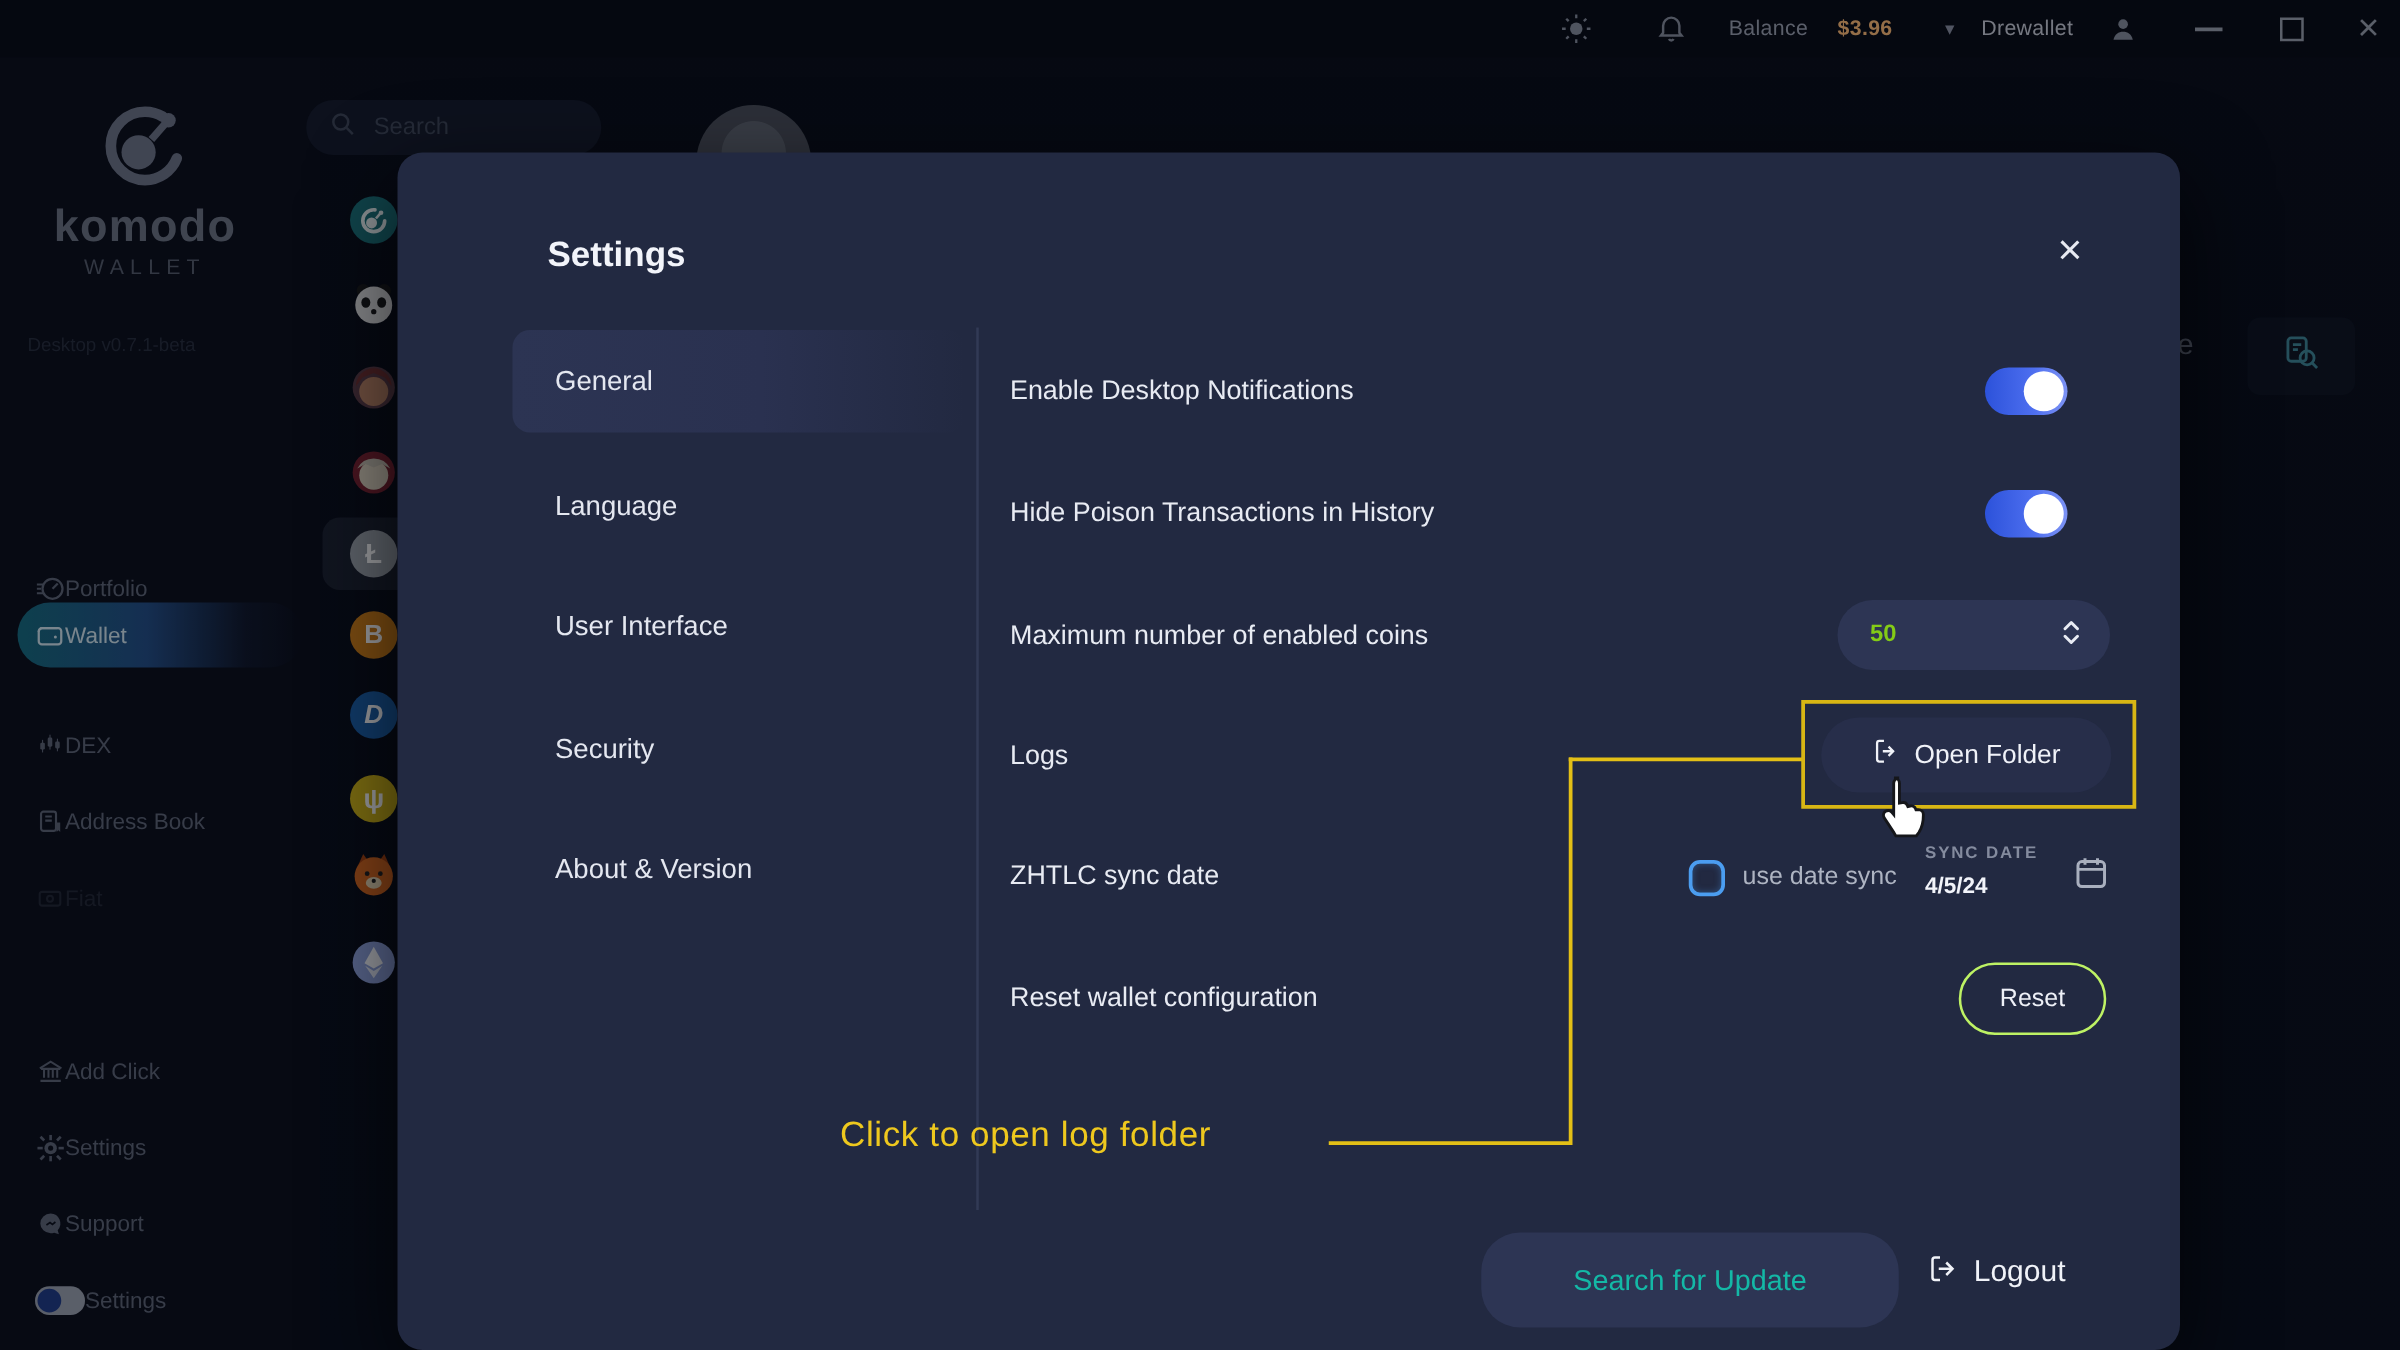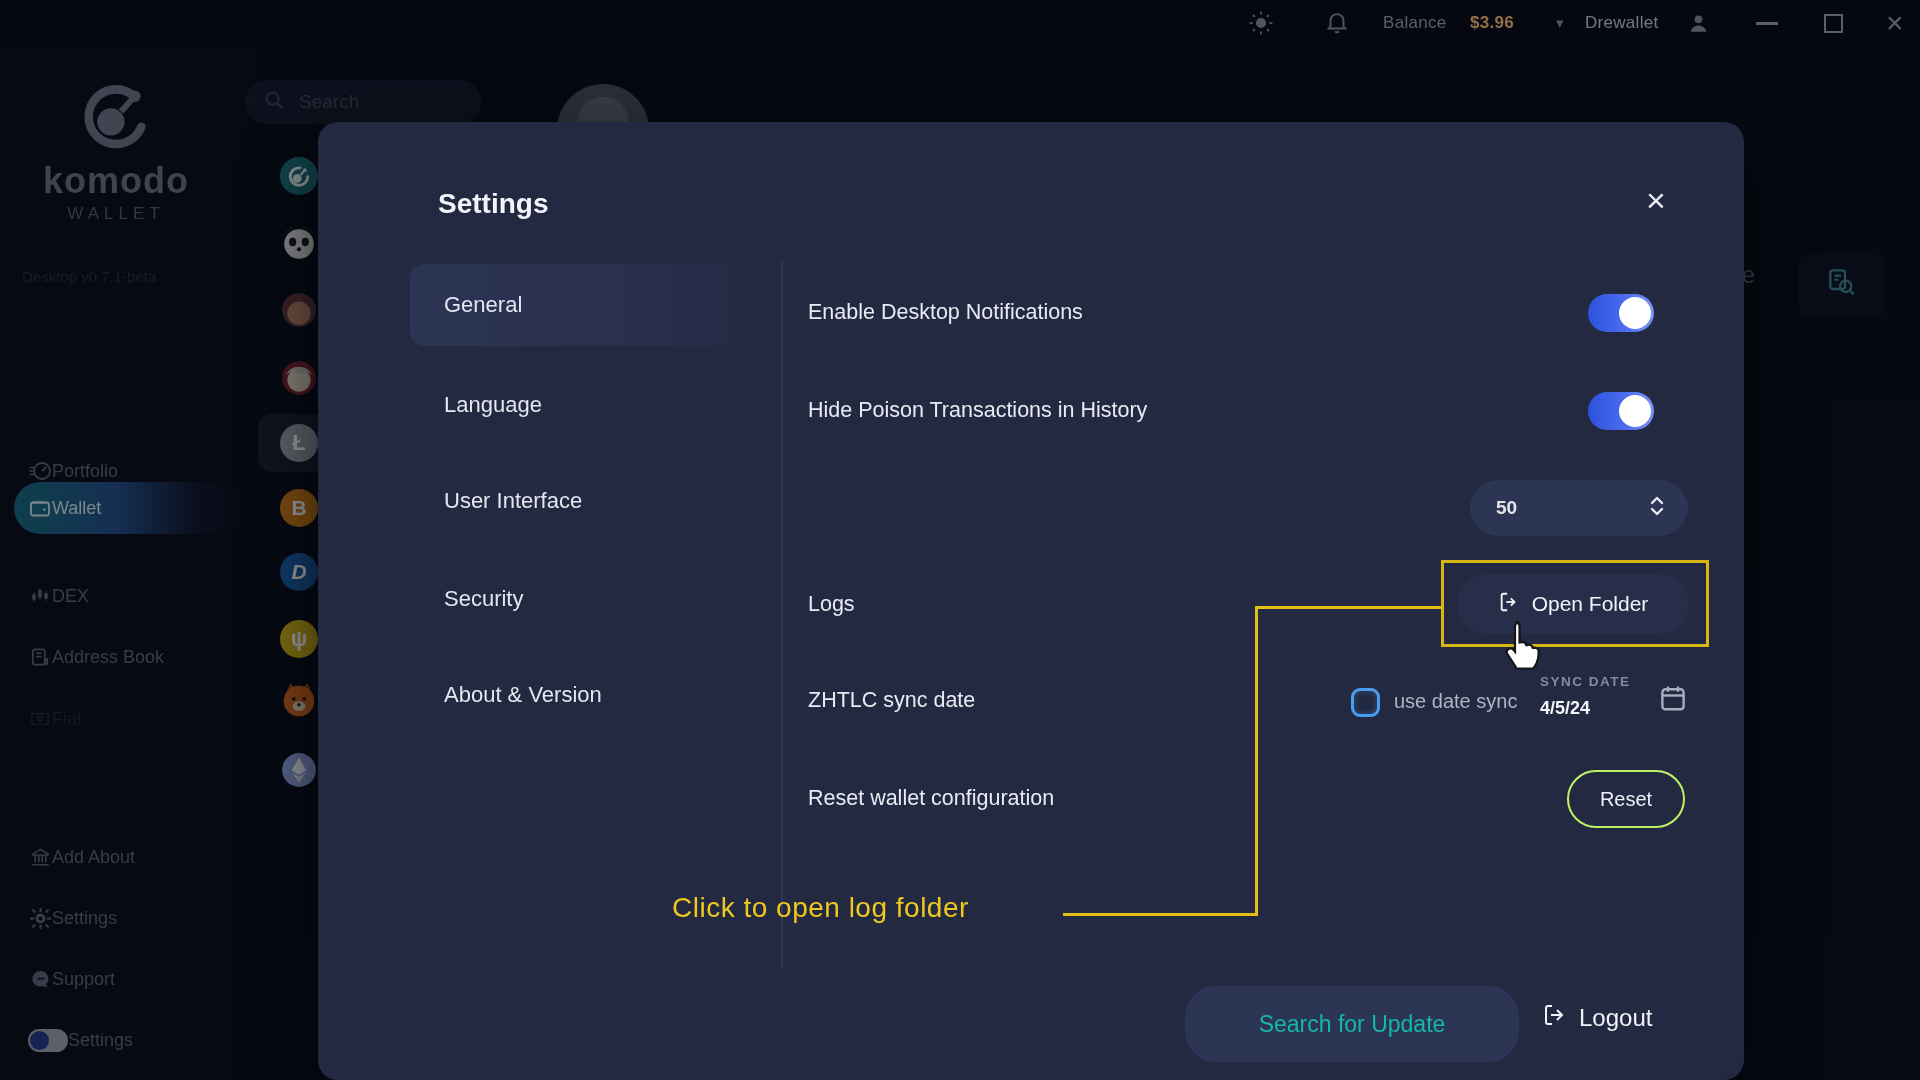--- a/index.html
+++ b/index.html
@@ -58,21 +58,21 @@
   .tab { position:absolute; left:92px; width:362px; height:82px; display:flex; align-items:center;
          padding-left:34px; font-size:22px; color:#e4e7f0; border-radius:14px; }
   .tab-active { background:linear-gradient(90deg,#2c3453 0%,#2a3150 55%, rgba(42,49,80,0) 100%); }
 
   .srow-label { position:absolute; left:490px; font-size:21.5px; color:#e8ebf3; }
   .toggle { position:absolute; width:66px; height:38px; border-radius:19px;
             background:linear-gradient(90deg,#2c52da 0%,#4e6ff0 60%,#7d93f4 100%); }
   .toggle .knob { position:absolute; right:3px; top:3px; width:32px; height:32px; border-radius:50%; background:#ffffff; }
   .stepper { position:absolute; left:1152px; top:358px; width:218px; height:56px; border-radius:28px;
              background:#2d3554; display:flex; align-items:center; justify-content:space-between;
-             padding:0 22px 0 26px; color:#e5e5e5; }
+             padding:0 22px 0 26px; color:#84cc16; }
   .stepper .val { font-size:19px; font-weight:bold; }
   .openfolder-btn { position:absolute; left:1139px; top:452px; width:232px; height:60px; border-radius:30px;
                     background:#272e4a; display:flex; align-items:center; justify-content:center; gap:12px;
                     color:#f0f2f8; font-size:21px; }
   .checkbox { position:absolute; left:1033px; top:566px; width:29px; height:29px; border-radius:9px;
               border:3px solid #4b9df0; box-shadow:0 0 6px rgba(75,157,240,.35) inset; }
   .cb-label { position:absolute; left:1076px; top:568px; font-size:20px; color:#aeb4c2; }
   .syncdate-label { position:absolute; left:1222px; top:552px; font-size:13.5px; font-weight:bold;
                     letter-spacing:1.5px; color:#848b9e; }
   .syncdate-value { position:absolute; left:1222px; top:576px; font-size:18px; font-weight:bold; color:#f2f4fa; }
@@ -220,21 +220,21 @@
 
     <div class="nav-item" style="top:785px">
       <span class="nicon">
           <svg width="23" height="23" viewBox="0 0 24 24" fill="none" stroke="currentColor" stroke-width="1.7">
             <path d="M3 9l9-5.5L21 9"></path>
             <path d="M4 9.5h16"></path>
             <path d="M6.5 10v7M10.2 10v7M13.8 10v7M17.5 10v7"></path>
             <path d="M3.5 19.5h17"></path>
           </svg>
         </span>
-      <span>Add About</span>
+      <span>Add Click</span>
     </div>
     <div class="nav-item" style="top:846px">
       <span class="nicon">
           <svg width="23" height="23" viewBox="0 0 24 24" fill="currentColor">
             <circle cx="12" cy="12" r="5.2"></circle>
             <g>
               <rect x="10.9" y="1" width="2.2" height="4.4"></rect>
               <rect x="10.9" y="18.6" width="2.2" height="4.4"></rect>
               <rect x="1" y="10.9" width="4.4" height="2.2"></rect>
               <rect x="18.6" y="10.9" width="4.4" height="2.2"></rect>
@@ -377,20 +377,21 @@
     <div class="srow-label" style="top:178px">Enable Desktop Notifications</div>
     <div class="toggle" style="left:1270px; top:172px">
         <span class="knob"></span>
       </div>
 
     <div class="srow-label" style="top:276px">Hide Poison Transactions in History</div>
     <div class="toggle" style="left:1270px; top:270px">
         <span class="knob"></span>
       </div>
 
+    <div class="srow-label" style="top:374px">Maximum number of enabled coins</div>
     <div class="stepper">
       <span class="val">50</span>
       <span><svg width="18" height="24" viewBox="0 0 18 24" fill="none" stroke="#e8ebf3" stroke-width="2.4" stroke-linecap="round" stroke-linejoin="round">
             <polyline points="4,9 9,4 14,9"></polyline>
             <polyline points="4,15 9,20 14,15"></polyline>
           </svg></span>
     </div>
 
     <div class="srow-label" style="top:470px">Logs</div>
     <div class="openfolder-btn">

